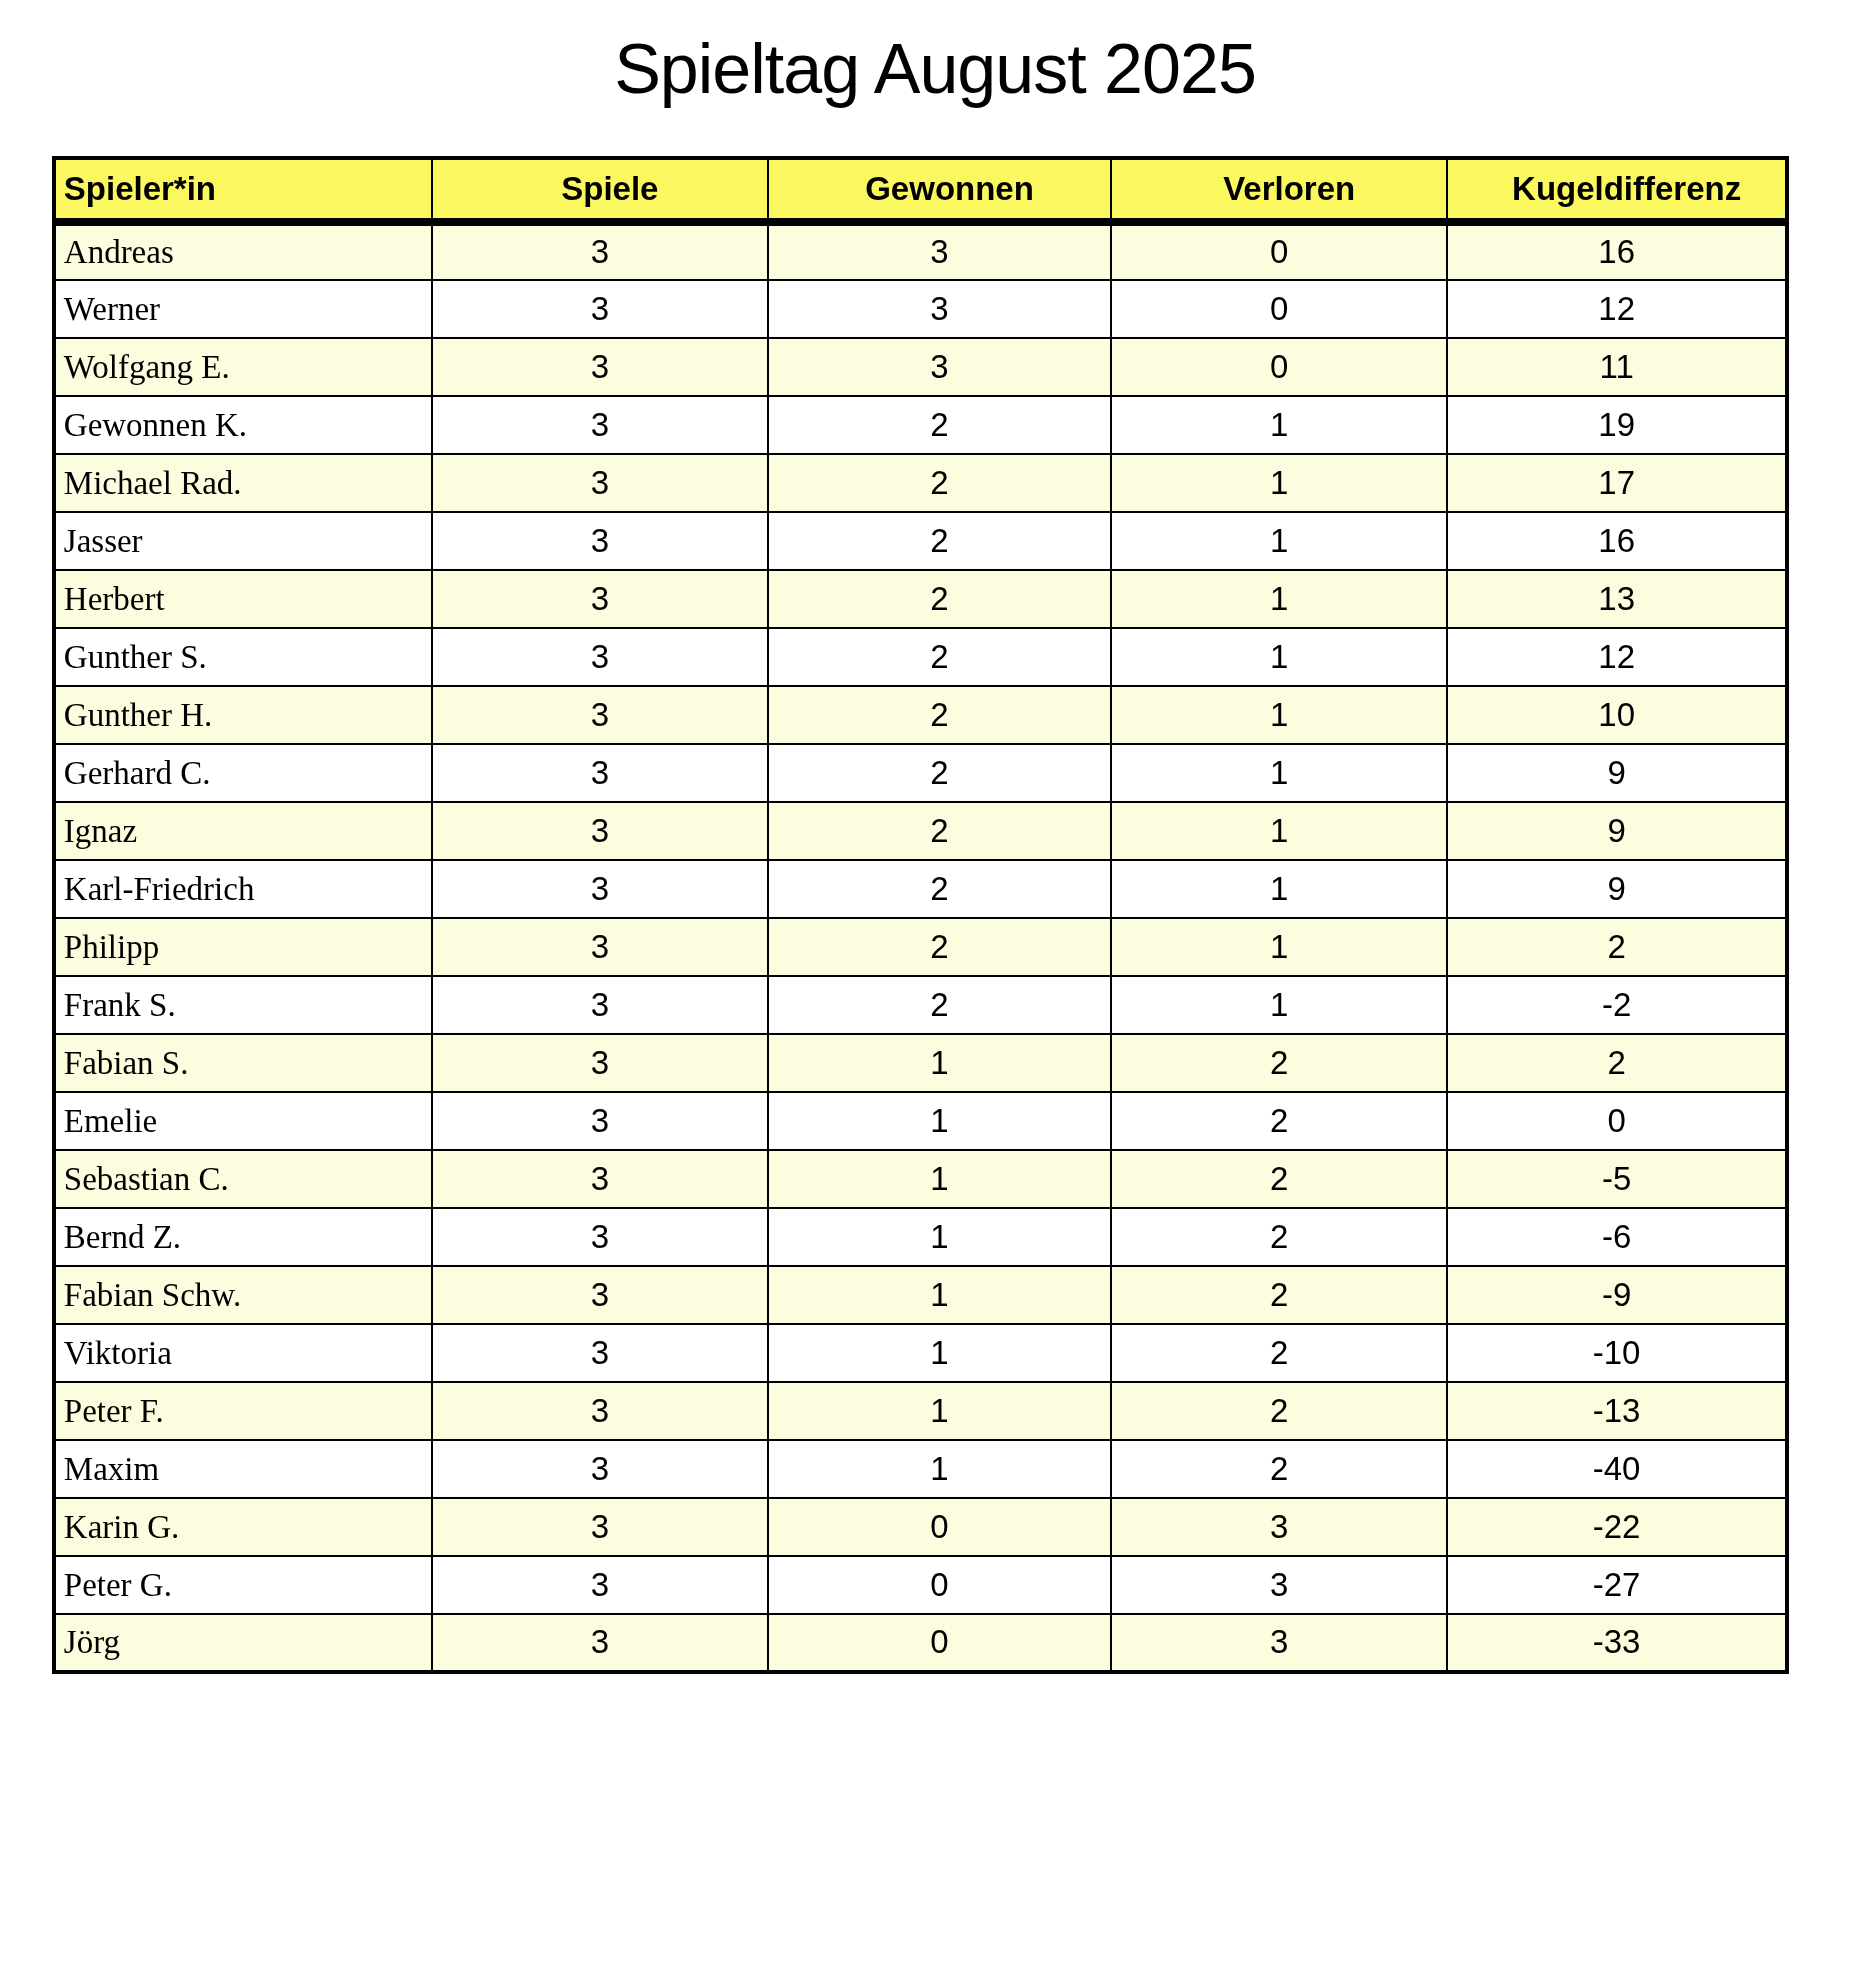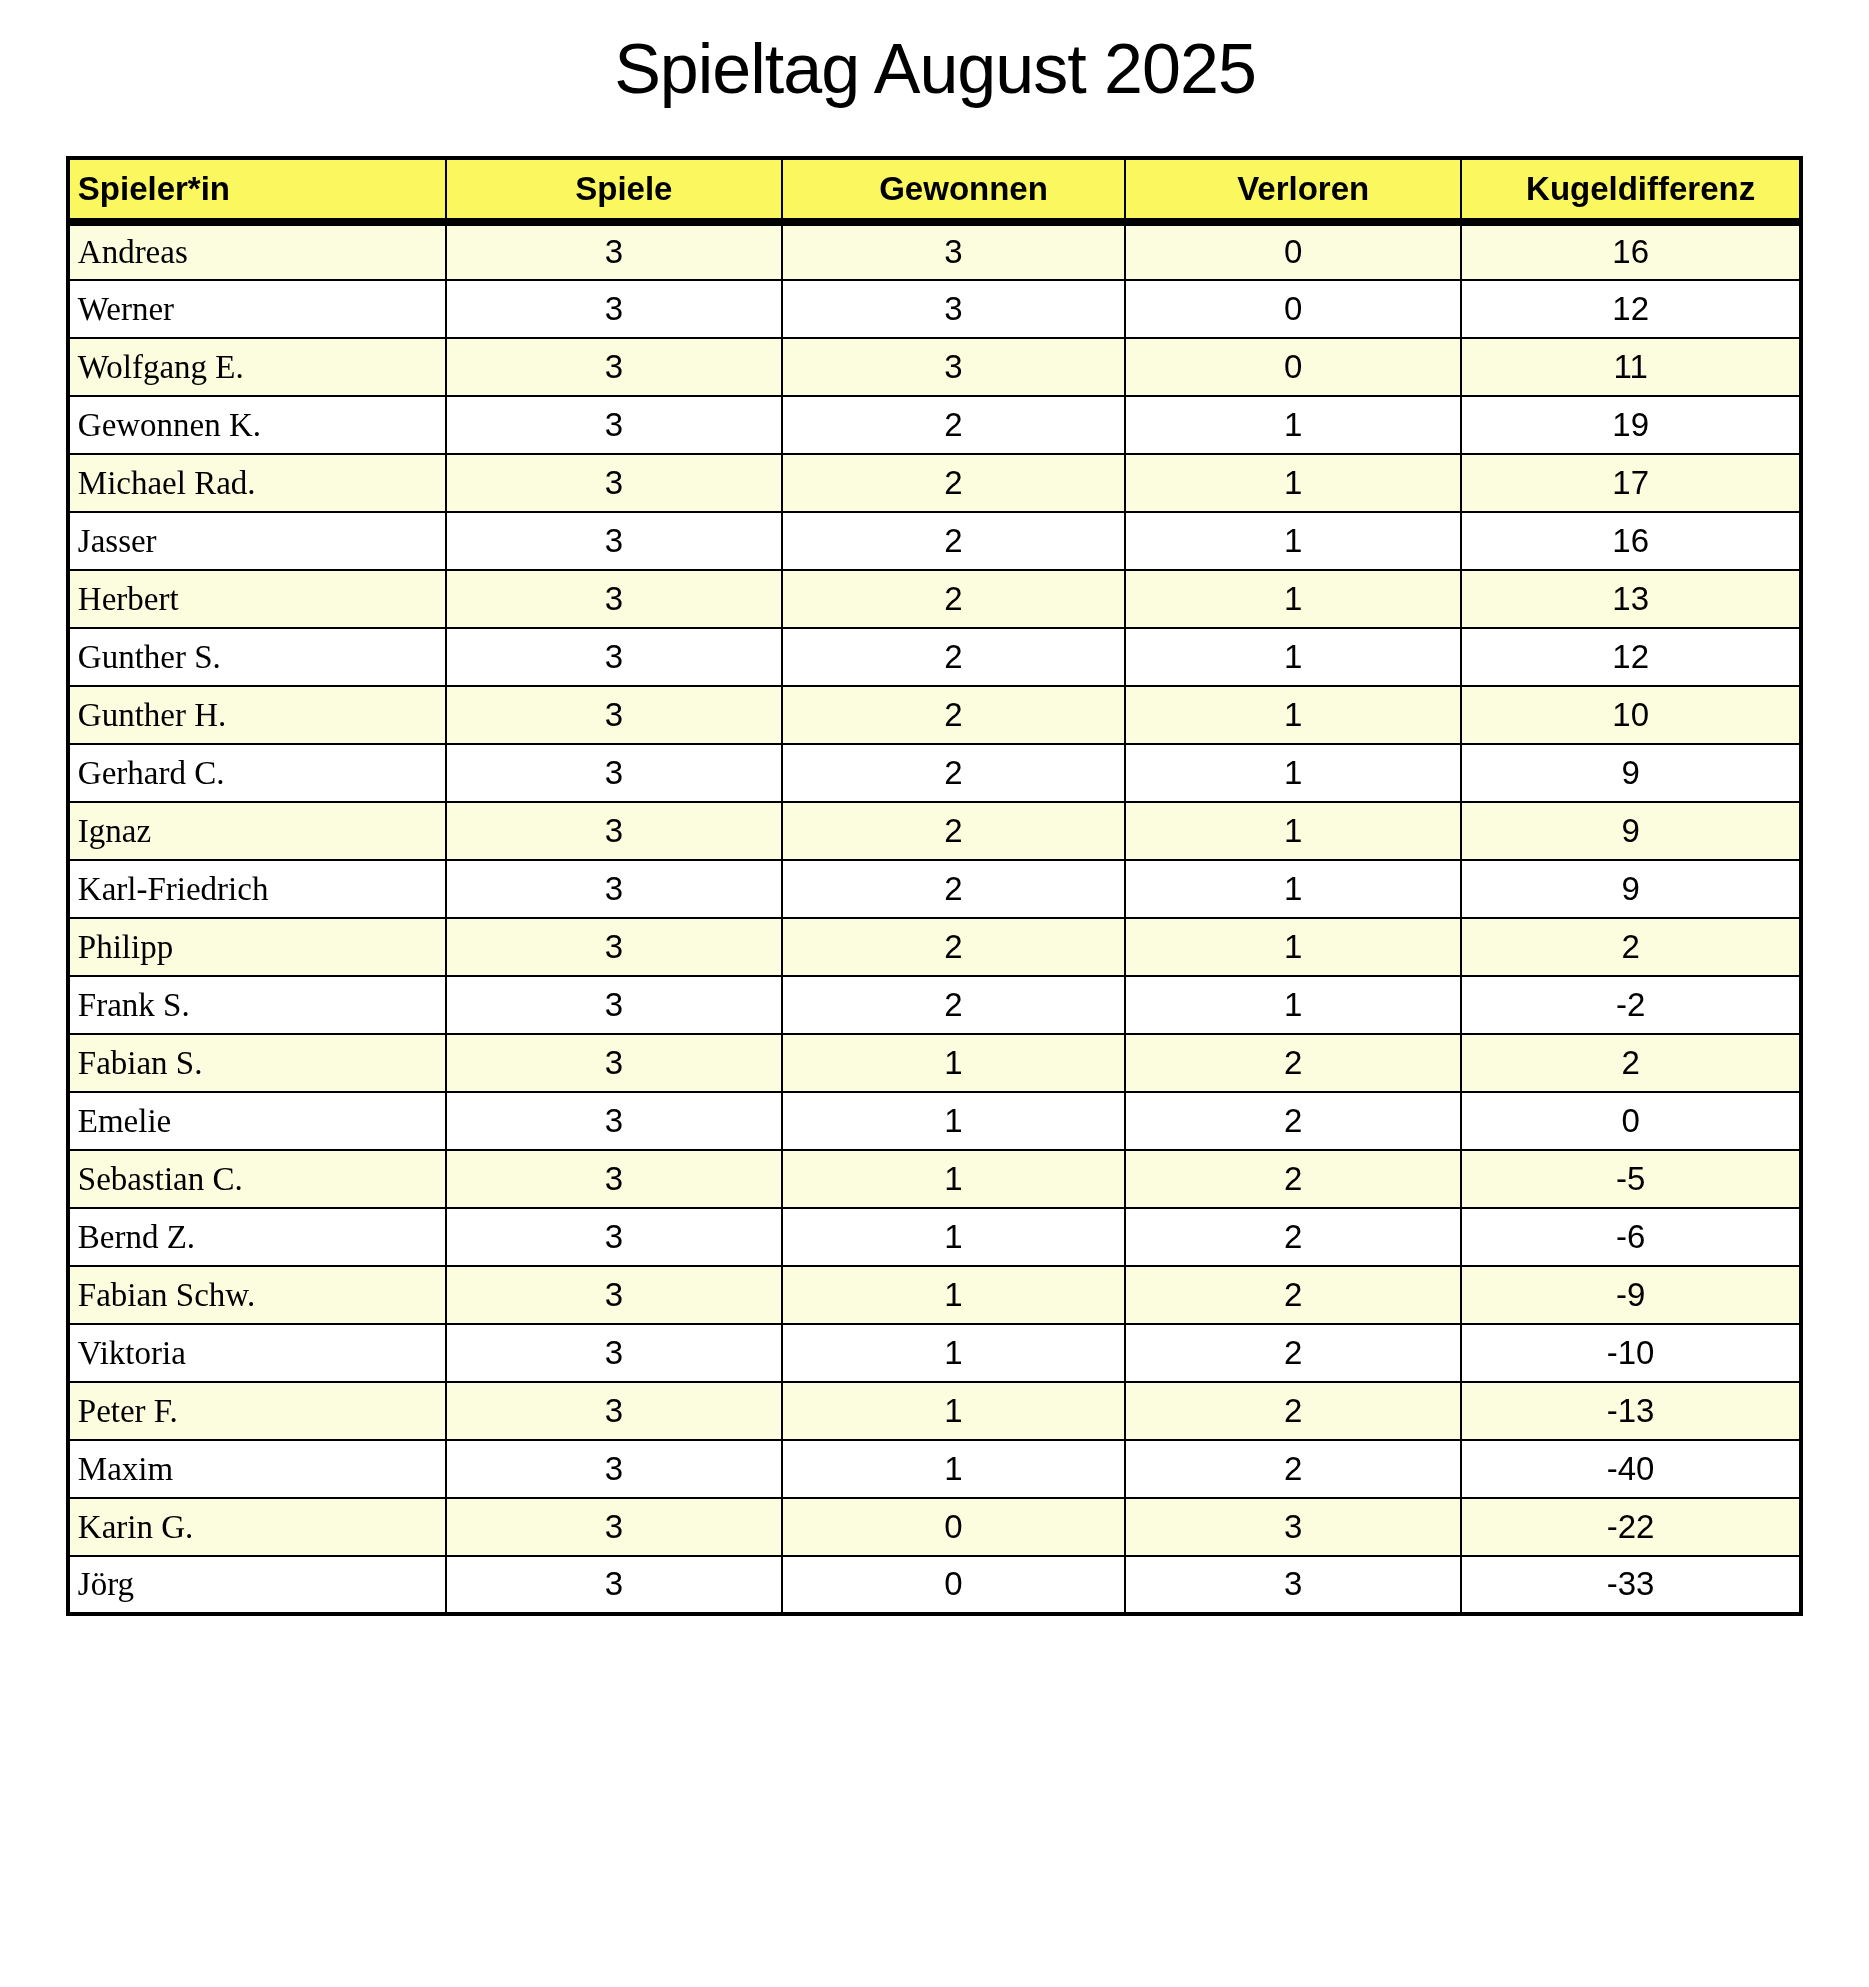--- a/index.html
+++ b/index.html
@@ -19,21 +19,21 @@
   }
   .page-title{
     margin-top:29px;
     text-align:center;
     font-size:70px;
     font-weight:normal;
     letter-spacing:-1px;
     color:var(--text-color);
   }
   table.score-table{
-    margin:47px 0 0 66px;
+    margin:47px 0 0 52px;
     width:1737px;
     border-collapse:collapse;
     table-layout:fixed;
     border:4.9px solid var(--border-color);
   }
   .score-table th,
   .score-table td{
     border:2.9px solid var(--border-color);
     font-size:33px;
     line-height:1.1;
@@ -234,20 +234,27 @@
         <td class="num">-40</td>
       </tr>
       <tr>
         <td class="name">Karin G.</td>
         <td class="num">3</td>
         <td class="num">0</td>
         <td class="num">3</td>
         <td class="num">-22</td>
       </tr>
       <tr>
+        <td class="name">Peter G.</td>
+        <td class="num">3</td>
+        <td class="num">0</td>
+        <td class="num">3</td>
+        <td class="num">-27</td>
+      </tr>
+      <tr>
         <td class="name">Jörg</td>
         <td class="num">3</td>
         <td class="num">0</td>
         <td class="num">3</td>
         <td class="num">-33</td>
       </tr>
     </tbody>
 </table>
 
 

